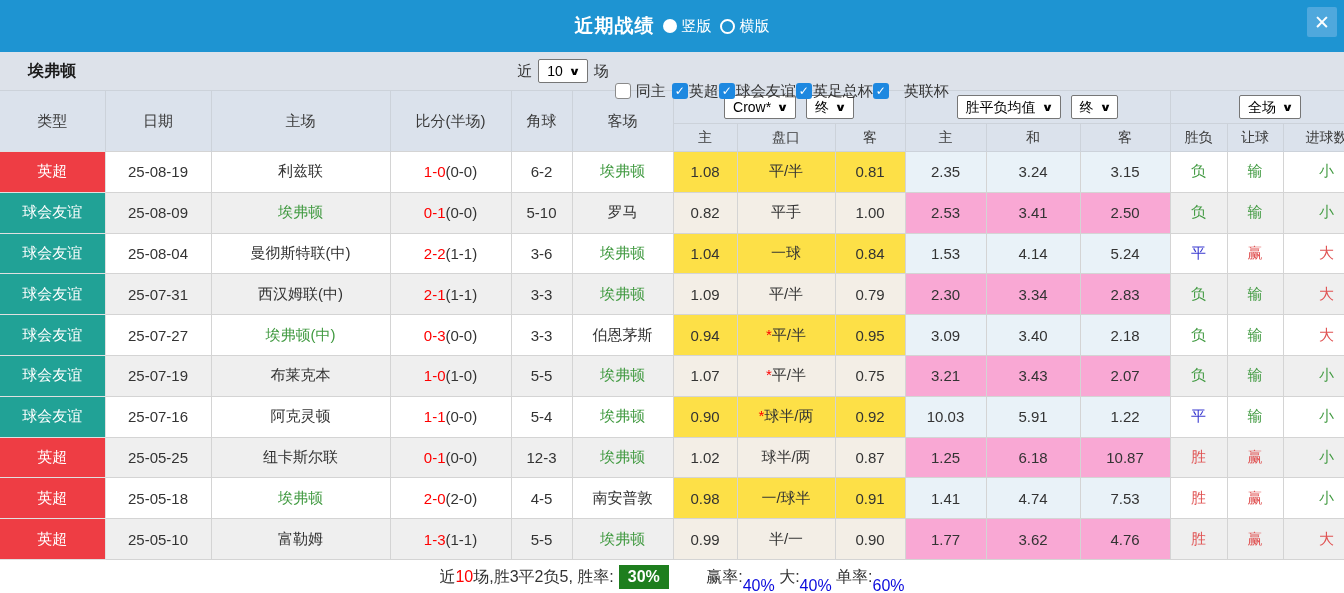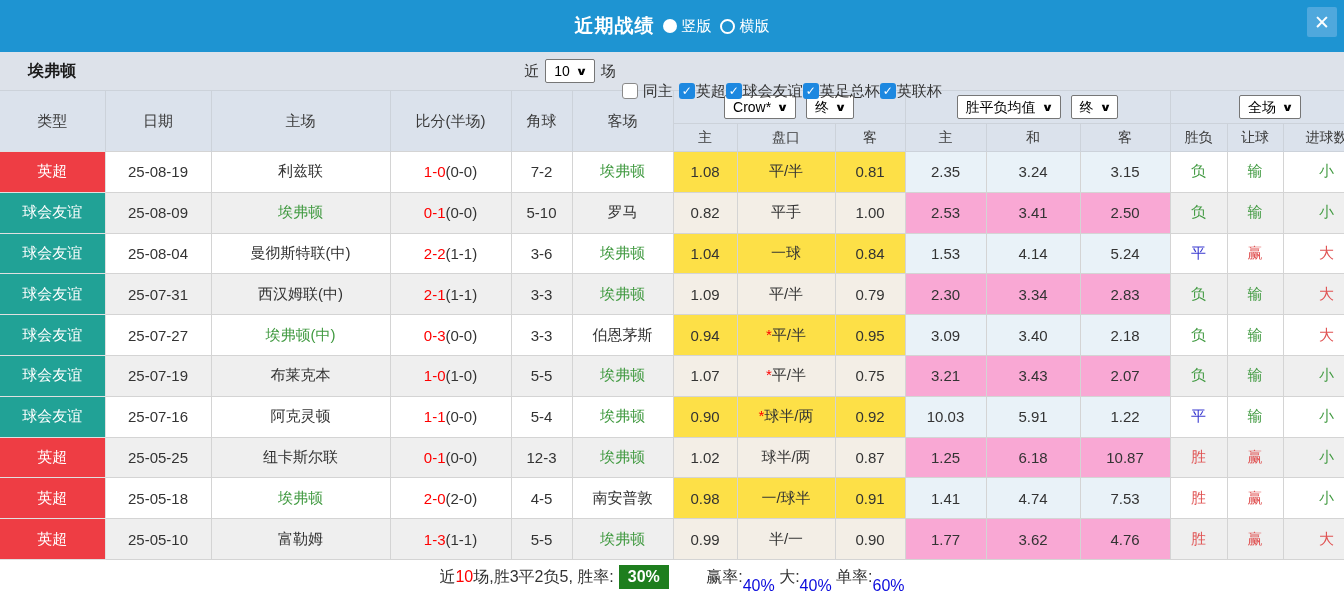--- a/index.html
+++ b/index.html
@@ -99,21 +99,21 @@
             <span class="cb on">✓</span>
             <span class="lbl" style="margin: 0px;">英超</span>
           </span><span class="cb-item">
             <span class="cb on">✓</span>
             <span class="lbl" style="margin: 0px;">球会友谊</span>
           </span><span class="cb-item">
             <span class="cb on">✓</span>
             <span class="lbl" style="margin: 0px;">英足总杯</span>
           </span><span class="cb-item">
             <span class="cb on">✓</span>
-            <span class="lbl" style="margin: 0px;">英联杯</span>
+            <span class="lbl" style="margin: 0px; padding-left: 14px;">英联杯</span>
           </span></span>
     </div>
   </div>
 
   <div class="table-wrap">
     <table>
       <colgroup>
         <col style="width:105px">
           <col style="width:106px">
           <col style="width:179px">
@@ -182,21 +182,21 @@
           <th>让球</th>
           <th>进球数</th>
         </tr>
       </thead>
       <tbody id="tbody">
           <tr class="odd">
       <td class="c-type t-red">英超</td>
       <td>25-08-19</td>
       <td>利兹联</td>
       <td><span class="score-main">1-0</span><span class="score-half">(0-0)</span></td>
-      <td>7-2</td>
+      <td>6-2</td>
       <td class="txt-green">埃弗顿</td>
       <td class="ah">1.08</td>
       <td class="ah"><span class="star"></span><span>平/半</span></td>
       <td class="ah">0.81</td>
       <td class="eu">2.35</td>
       <td class="eu">3.24</td>
       <td class="eu">3.15</td>
       <td class="res g">负</td>
       <td class="res g">输</td>
       <td class="res g">小</td>

